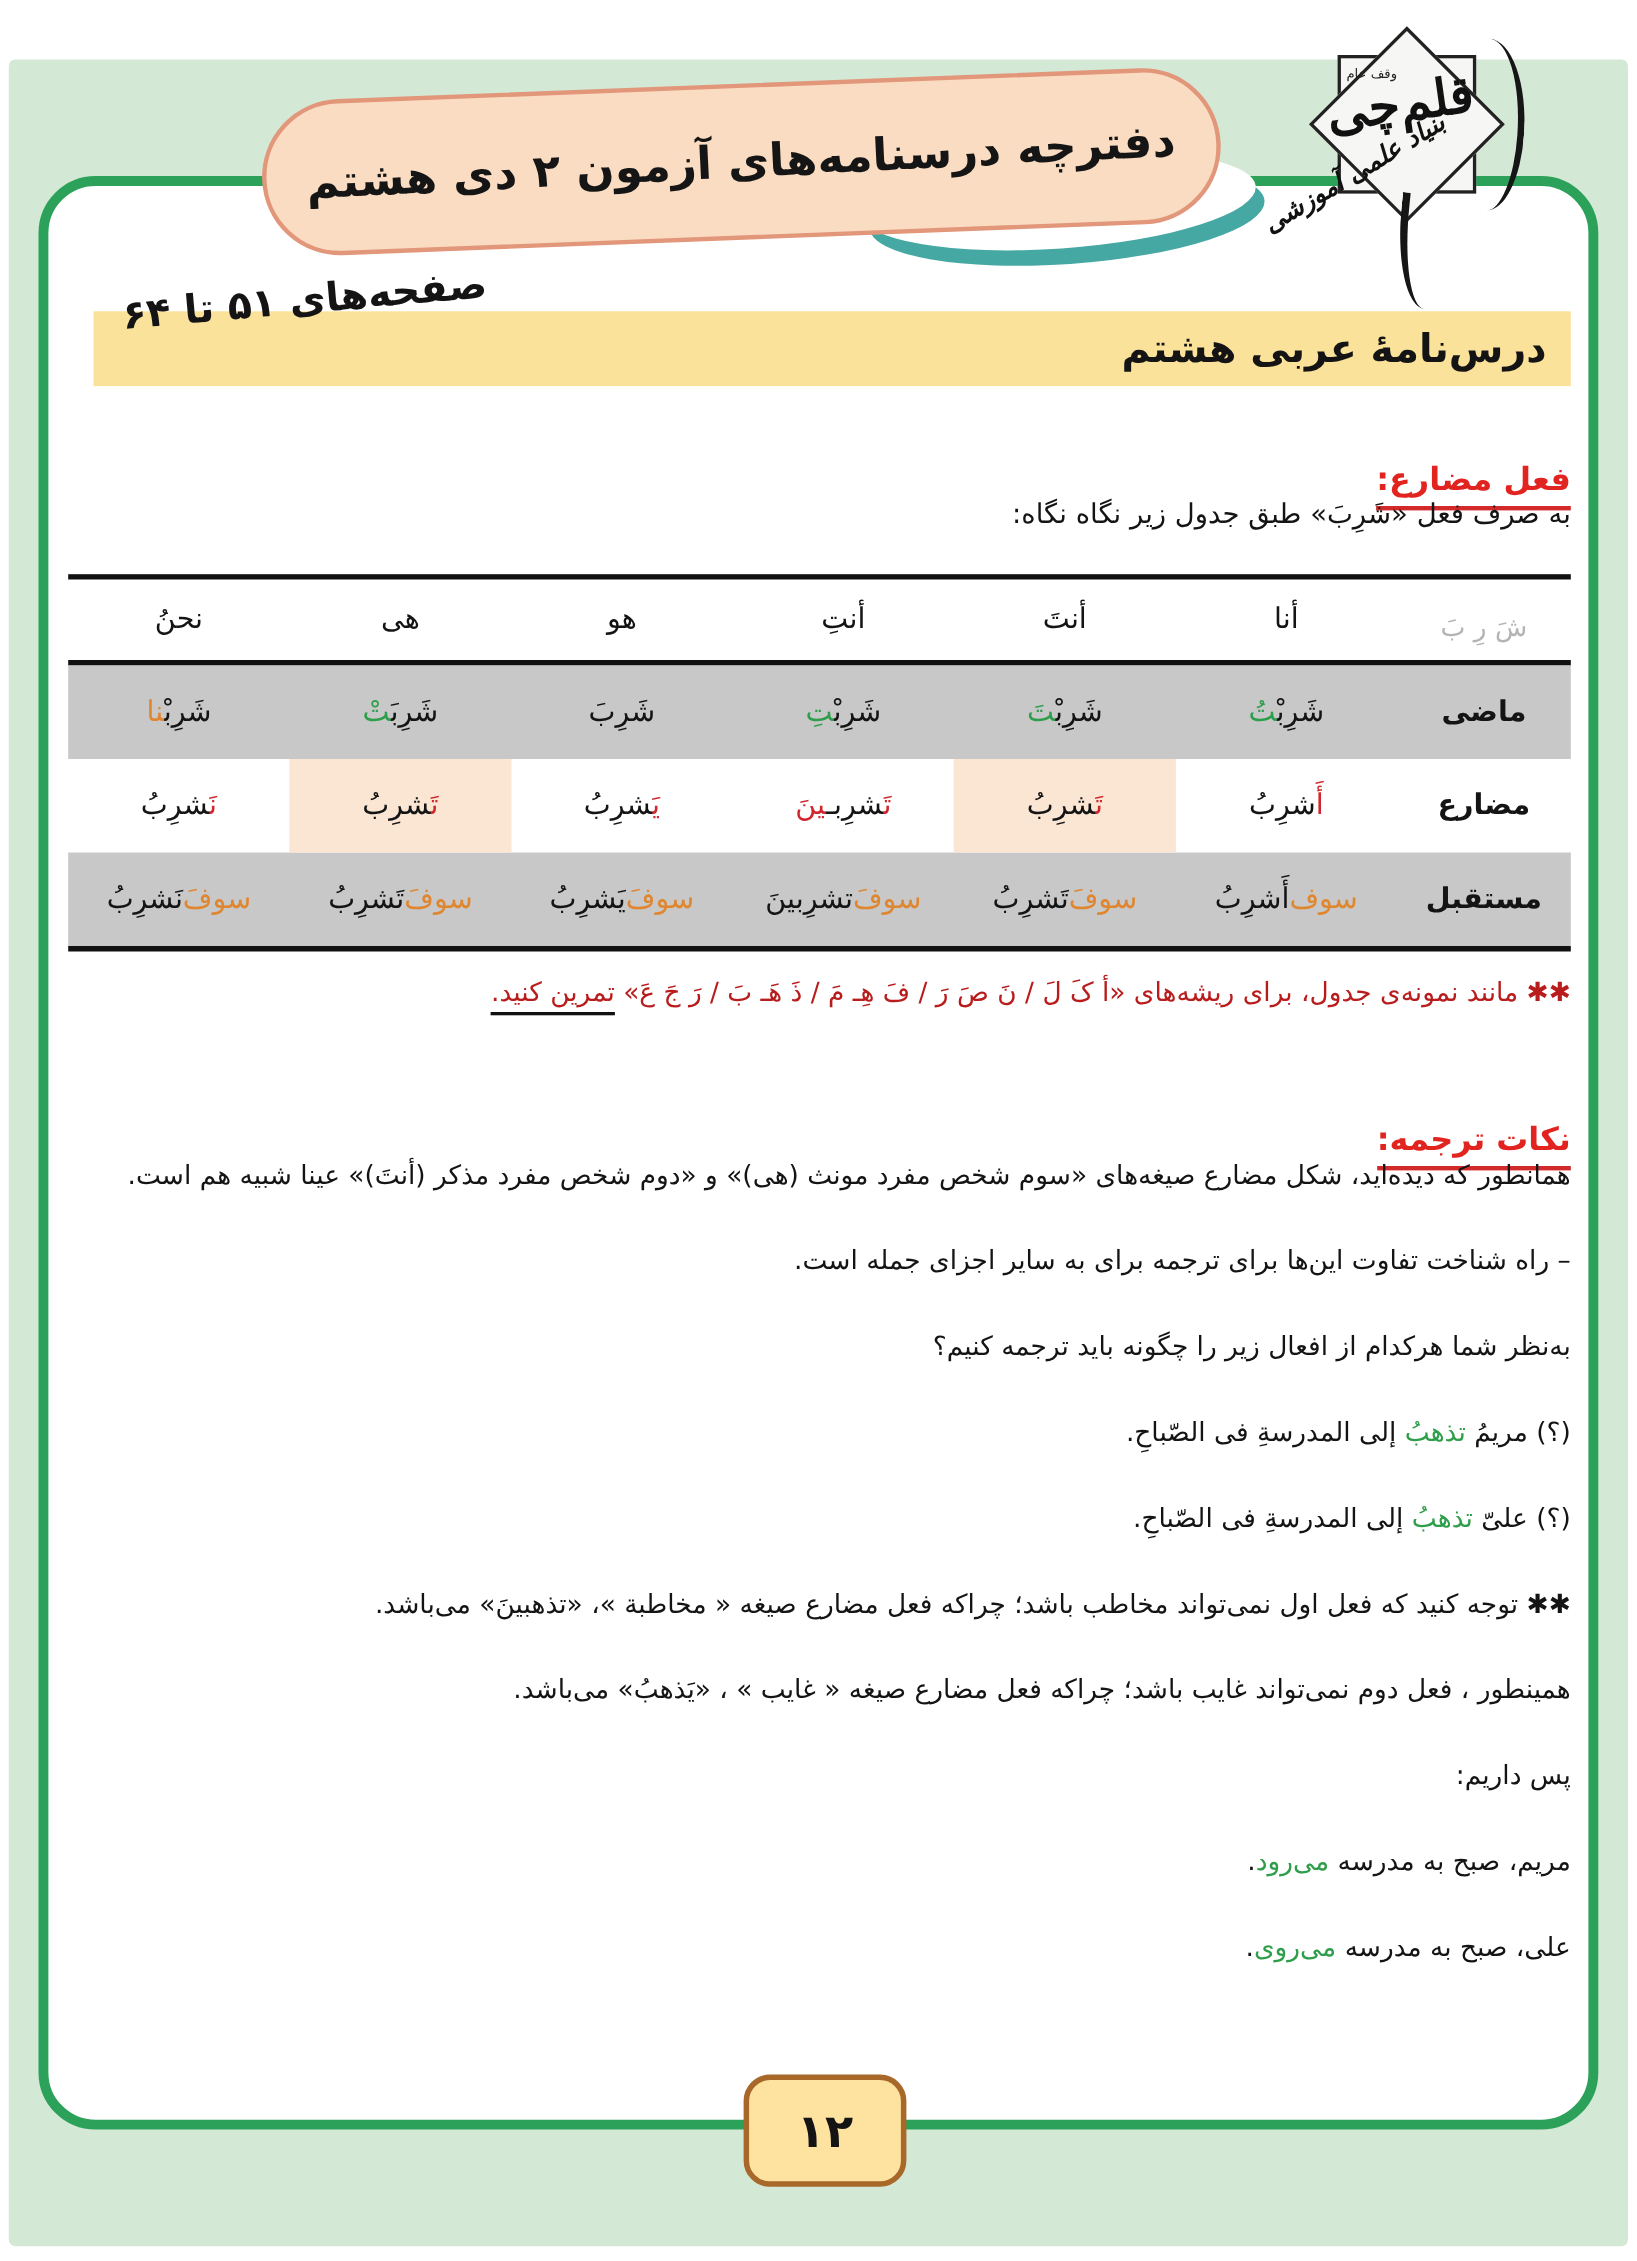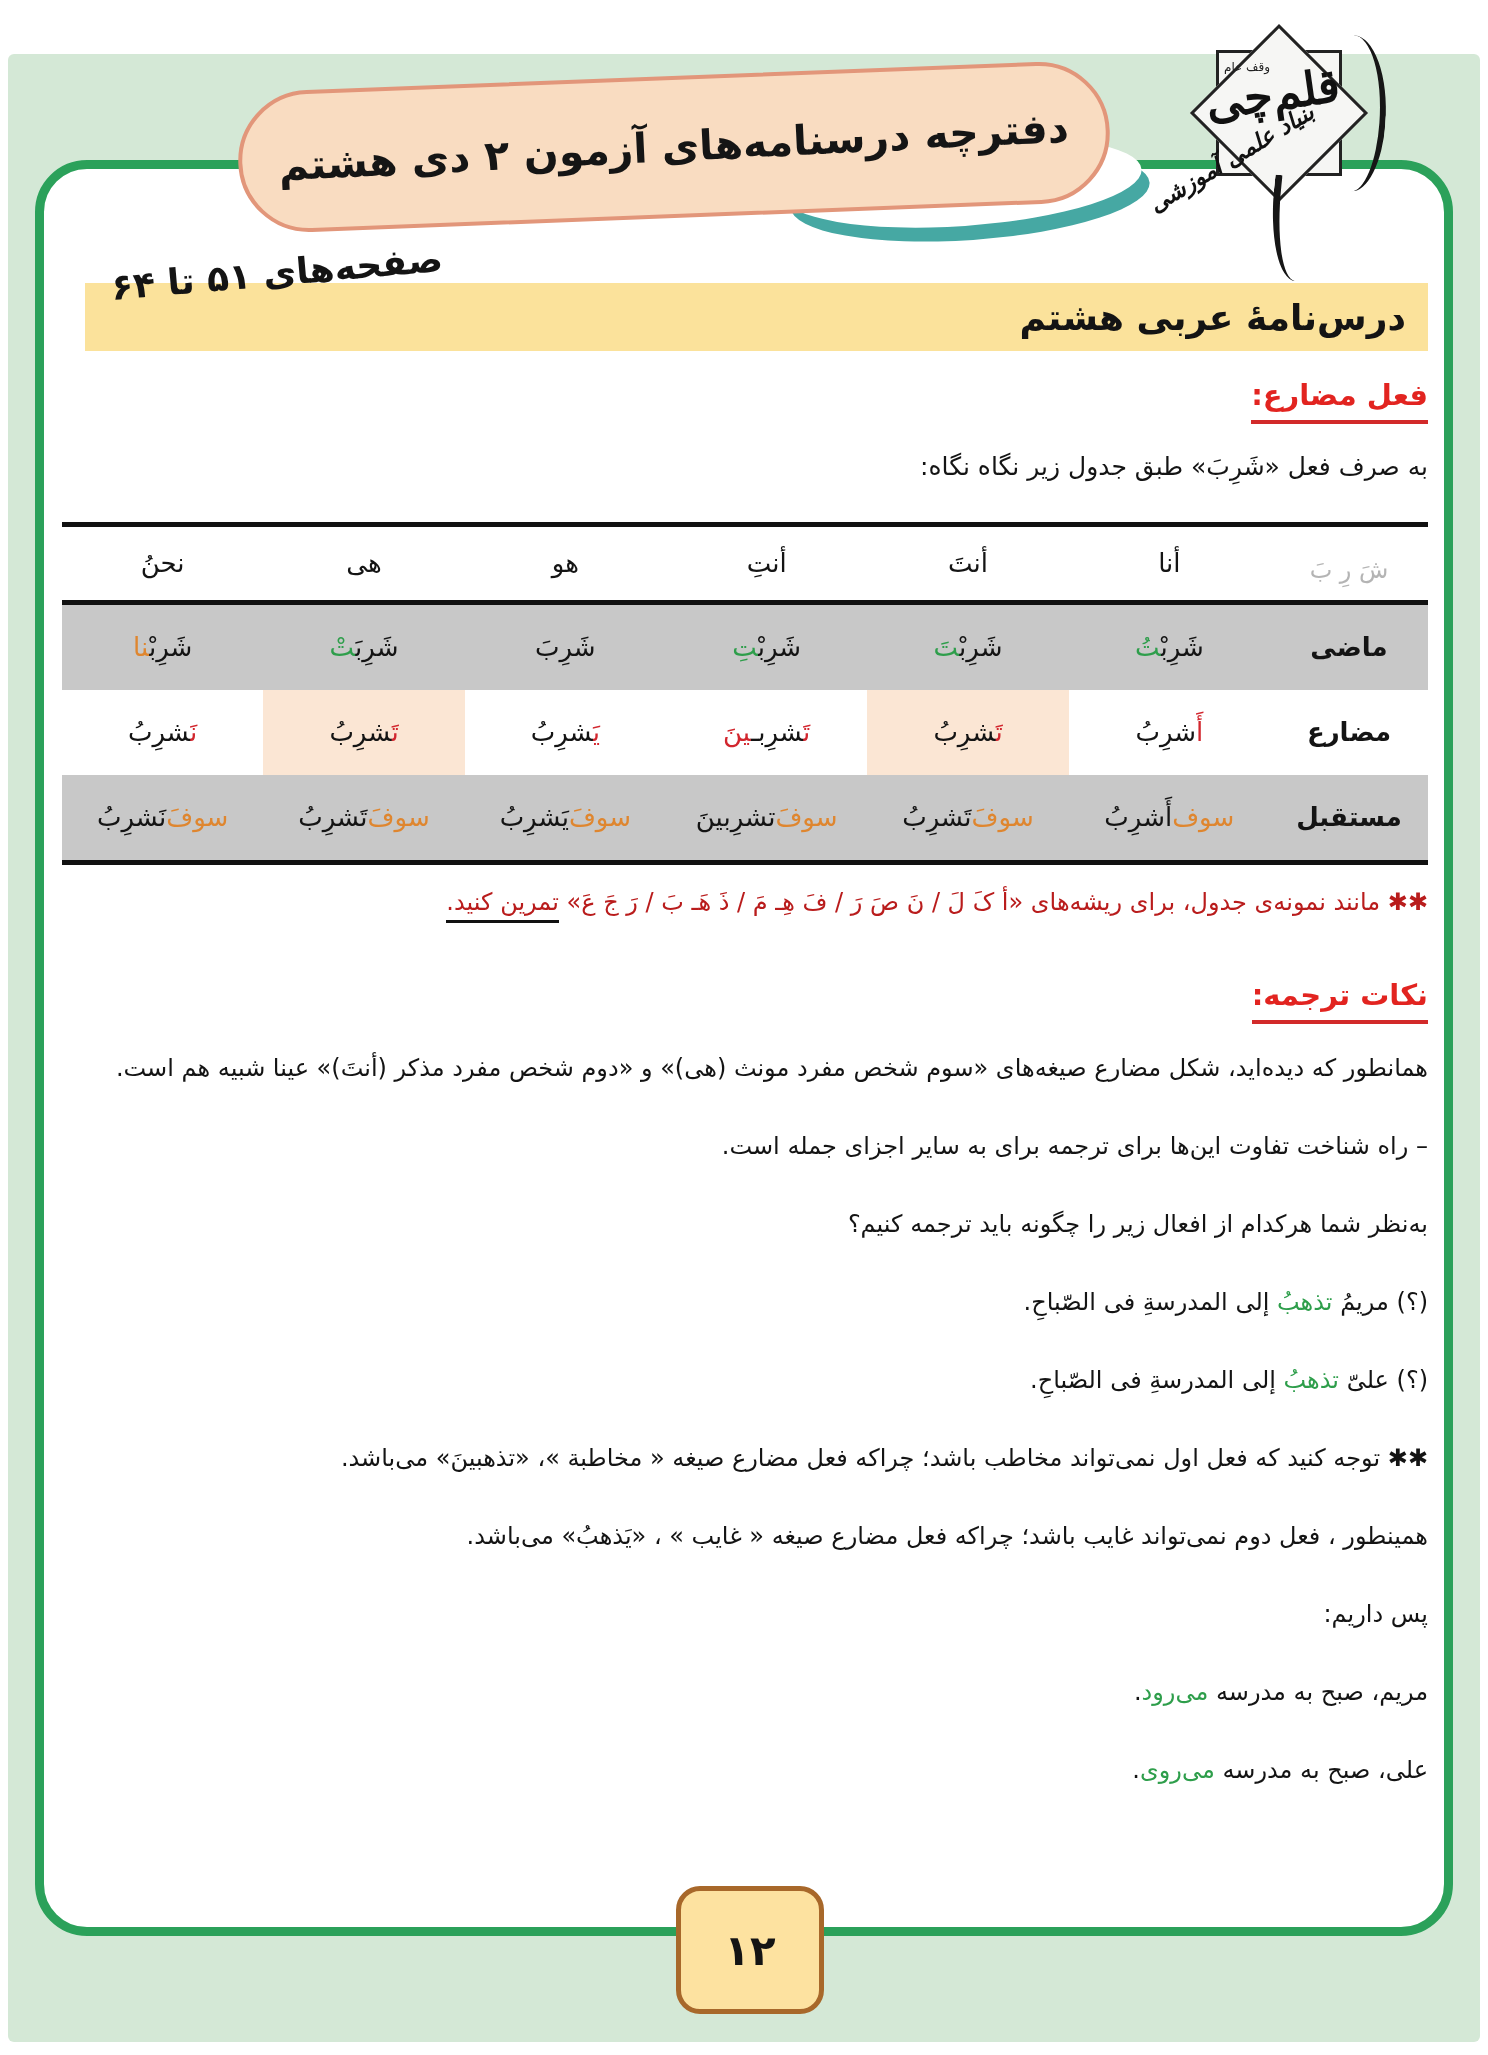--- a/index.html
+++ b/index.html
@@ -48,21 +48,21 @@
   
   .ybar { position:absolute; left:85px; top:283px; width:1343px; height:68px;
           background:#fbe29b; z-index:2; }
   .ybar-right { position:absolute; right:22px; top:14px; font-size:36px; font-weight:bold; color:#141414; }
   .ybar-left  { position:absolute; left:28px; top:-16px; font-size:36px; font-weight:bold;
                 color:#141414; transform:rotate(-5deg); transform-origin:left bottom; }
 
   .content { position:absolute; left:35px; top:160px; width:1418px; height:1776px; z-index:2; }
 
   .red-head { position:absolute; right:25px; font-size:29px; font-weight:bold; color:#e22420;
-              border-bottom:4px solid #d22a2a; padding-bottom:8px; }
+              border-bottom:4px solid #d22a2a; padding-bottom:8px;margin-top:40px; }
   .red-head.h1 { top:218px; }
   .red-head.h2 { top:818px; }
 
   .intro { position:absolute; right:25px; top:292px; font-size:25px; color:#141414; }
 
   
   .conj { position:absolute; right:25px; top:362px; width:1366px;
           border-top:5px solid #111; border-bottom:5px solid #111; direction:rtl; }
   .trow { display:grid; grid-template-columns:158px repeat(6,1fr); align-items:center; }
   .trow.head { height:78px; border-bottom:5px solid #111; background:#fff; }
@@ -79,21 +79,21 @@
   .c-o { color:#df862f; }
 
   .tbl-note { position:absolute; right:25px; top:728px; font-size:24px; color:#b91c1c; }
   .tbl-note .u { border-bottom:3px solid #111; padding-bottom:4px; }
 
   .paras { position:absolute; right:25px; left:40px; top:892px; }
   .paras p { direction:rtl; text-align:right; font-size:24px; color:#141414;
              line-height:32px; margin-bottom:46px; }
 
   
-  .badge { position:absolute; left:676px; top:1886px; width:148px; height:128px;
+  .badge { position:absolute; left:676px; top:1886px; width:148px; height:102px;
            background:#fde2a0; border:5px solid #a8682a; border-radius:24px; z-index:3;
            display:flex; align-items:center; justify-content:center; }
   .badge span { font-size:42px; font-weight:bold; color:#141414; }
 </style>
 </head>
 <body>
 
 <div class="page">
   <div class="green-bg"></div>
 

